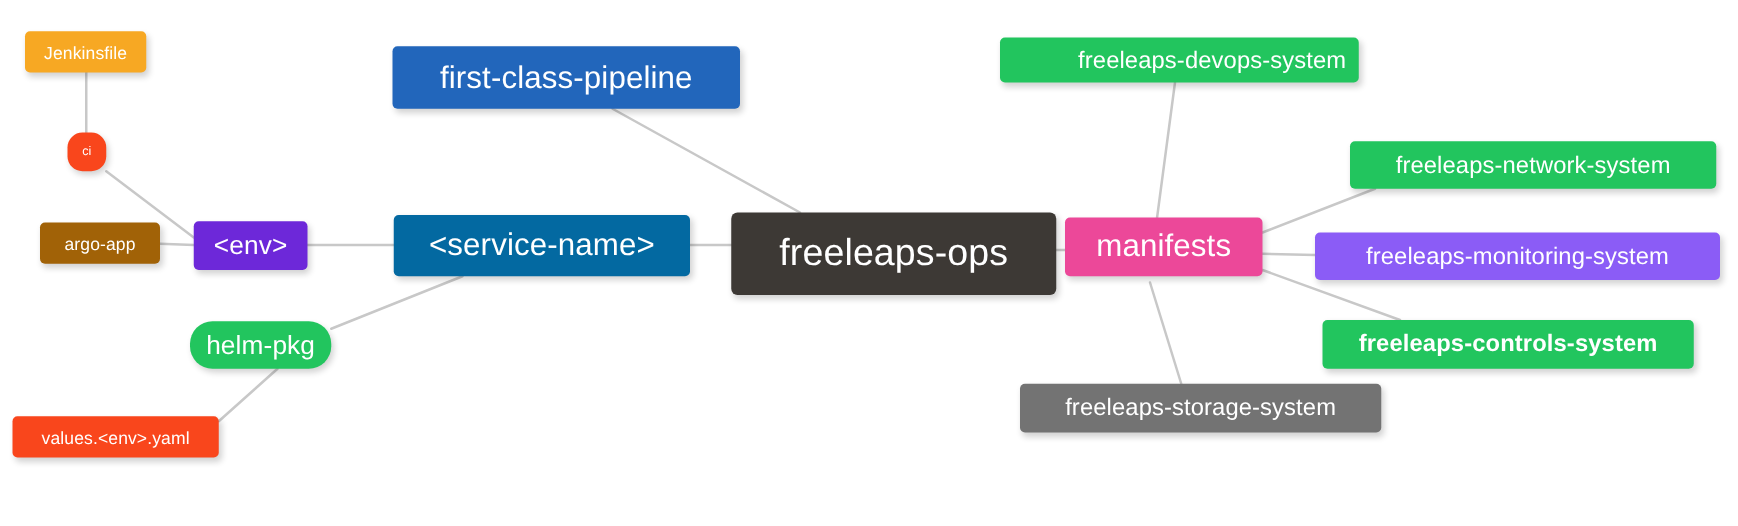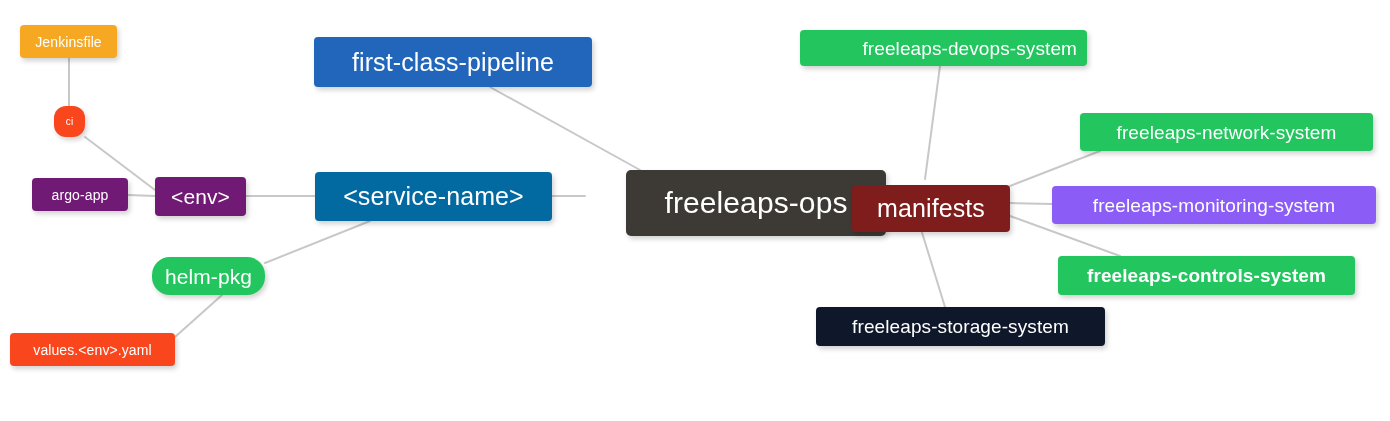--- a/index.html
+++ b/index.html
@@ -35,21 +35,21 @@
     align-items: center;
     justify-content: center;
     color: #ffffff;
     border-radius: 4px;
     white-space: nowrap;
     box-shadow: 2px 3px 5px rgba(0,0,0,0.18);
     letter-spacing: 0.1px;
     line-height: 1;
     padding: 0 10px;
   }
-  .node.sz-root   { font-size: 30px; border-radius: 5px; margin-left: 41px; }
+  .node.sz-root   { font-size: 30px; border-radius: 5px; }
   .node.sz-major  { font-size: 25px; }
   .node.sz-mid    { font-size: 21px; }
   .node.sz-small  { font-size: 19px; }
   .node.sz-tiny   { font-size: 14px; }
   .node.sz-micro  { font-size: 10px; border-radius: 12px; }
 </style>
 </head>
 <body>
 
 <div id="canvas">
@@ -69,53 +69,53 @@
       <line x1="1010" y1="216" x2="1120" y2="256" stroke="#c8c8c8" stroke-width="2" stroke-linecap="round"></line>
       <line x1="920" y1="226" x2="945" y2="307" stroke="#c8c8c8" stroke-width="2" stroke-linecap="round"></line>
     </svg>
   <div id="node-layer">
       <div class="node sz-tiny" style="left: 20px; top: 25px; width: 97px; height: 33px; background: rgb(247, 168, 35);">
         <span>Jenkinsfile</span>
       </div>
       <div class="node sz-micro" style="left: 54px; top: 106px; width: 31px; height: 31px; background: rgb(249, 70, 28);">
         <span>ci</span>
       </div>
-      <div class="node sz-tiny" style="left: 32px; top: 178px; width: 96px; height: 33px; background: #701a75;">
+      <div class="node sz-tiny" style="left: 32px; top: 178px; width: 96px; height: 33px; background: #a16207;">
         <span>argo-app</span>
       </div>
-      <div class="node sz-mid" style="left: 155px; top: 177px; width: 91px; height: 39px; background: #701a75;">
+      <div class="node sz-mid" style="left: 155px; top: 177px; width: 91px; height: 39px; background: #6d28d9;">
         <span>&lt;env&gt;</span>
       </div>
       <div class="node sz-mid" style="left: 152px; top: 257px; width: 113px; height: 38px; background: rgb(34, 197, 94); border-radius: 18px;">
         <span>helm-pkg</span>
       </div>
       <div class="node sz-tiny" style="left: 10px; top: 333px; width: 165px; height: 33px; background: rgb(249, 70, 28);">
         <span>values.&lt;env&gt;.yaml</span>
       </div>
       <div class="node sz-major" style="left: 314px; top: 37px; width: 278px; height: 50px; background: rgb(34, 102, 187);">
         <span>first-class-pipeline</span>
       </div>
       <div class="node sz-major" style="left: 315px; top: 172px; width: 237px; height: 49px; background: #0369a1;">
         <span>&lt;service-name&gt;</span>
       </div>
       <div class="node sz-root" style="left: 585px; top: 170px; width: 260px; height: 66px; background: rgb(61, 57, 53);">
         <span>freeleaps-ops</span>
       </div>
-      <div class="node sz-major" style="left: 852px; top: 185px; width: 158px; height: 47px; background: #7f1d1d;">
+      <div class="node sz-major" style="left: 852px; top: 174px; width: 158px; height: 47px; background: #ec4899;">
         <span>manifests</span>
       </div>
       <div class="node sz-small" style="left: 800px; top: 30px; width: 287px; height: 36px; background: rgb(34, 197, 94); justify-content: flex-end;">
         <span>freeleaps-devops-system</span>
       </div>
       <div class="node sz-small" style="left: 1055px; top: 113px; width: 293px; height: 38px; background: rgb(34, 197, 94); margin-left: 25px;">
         <span>freeleaps-network-system</span>
       </div>
       <div class="node sz-small" style="left: 1052px; top: 186px; width: 324px; height: 38px; background: #8b5cf6;">
         <span>freeleaps-monitoring-system</span>
       </div>
       <div class="node sz-small" style="left: 1058px; top: 256px; width: 297px; height: 39px; background: rgb(34, 197, 94); font-weight: bold;">
         <span>freeleaps-controls-system</span>
       </div>
-      <div class="node sz-small" style="left: 816px; top: 307px; width: 289px; height: 39px; background: #0f172a;">
+      <div class="node sz-small" style="left: 816px; top: 307px; width: 289px; height: 39px; background: #737373;">
         <span>freeleaps-storage-system</span>
       </div>
     </div>
 </div>
 
 </body></html>

